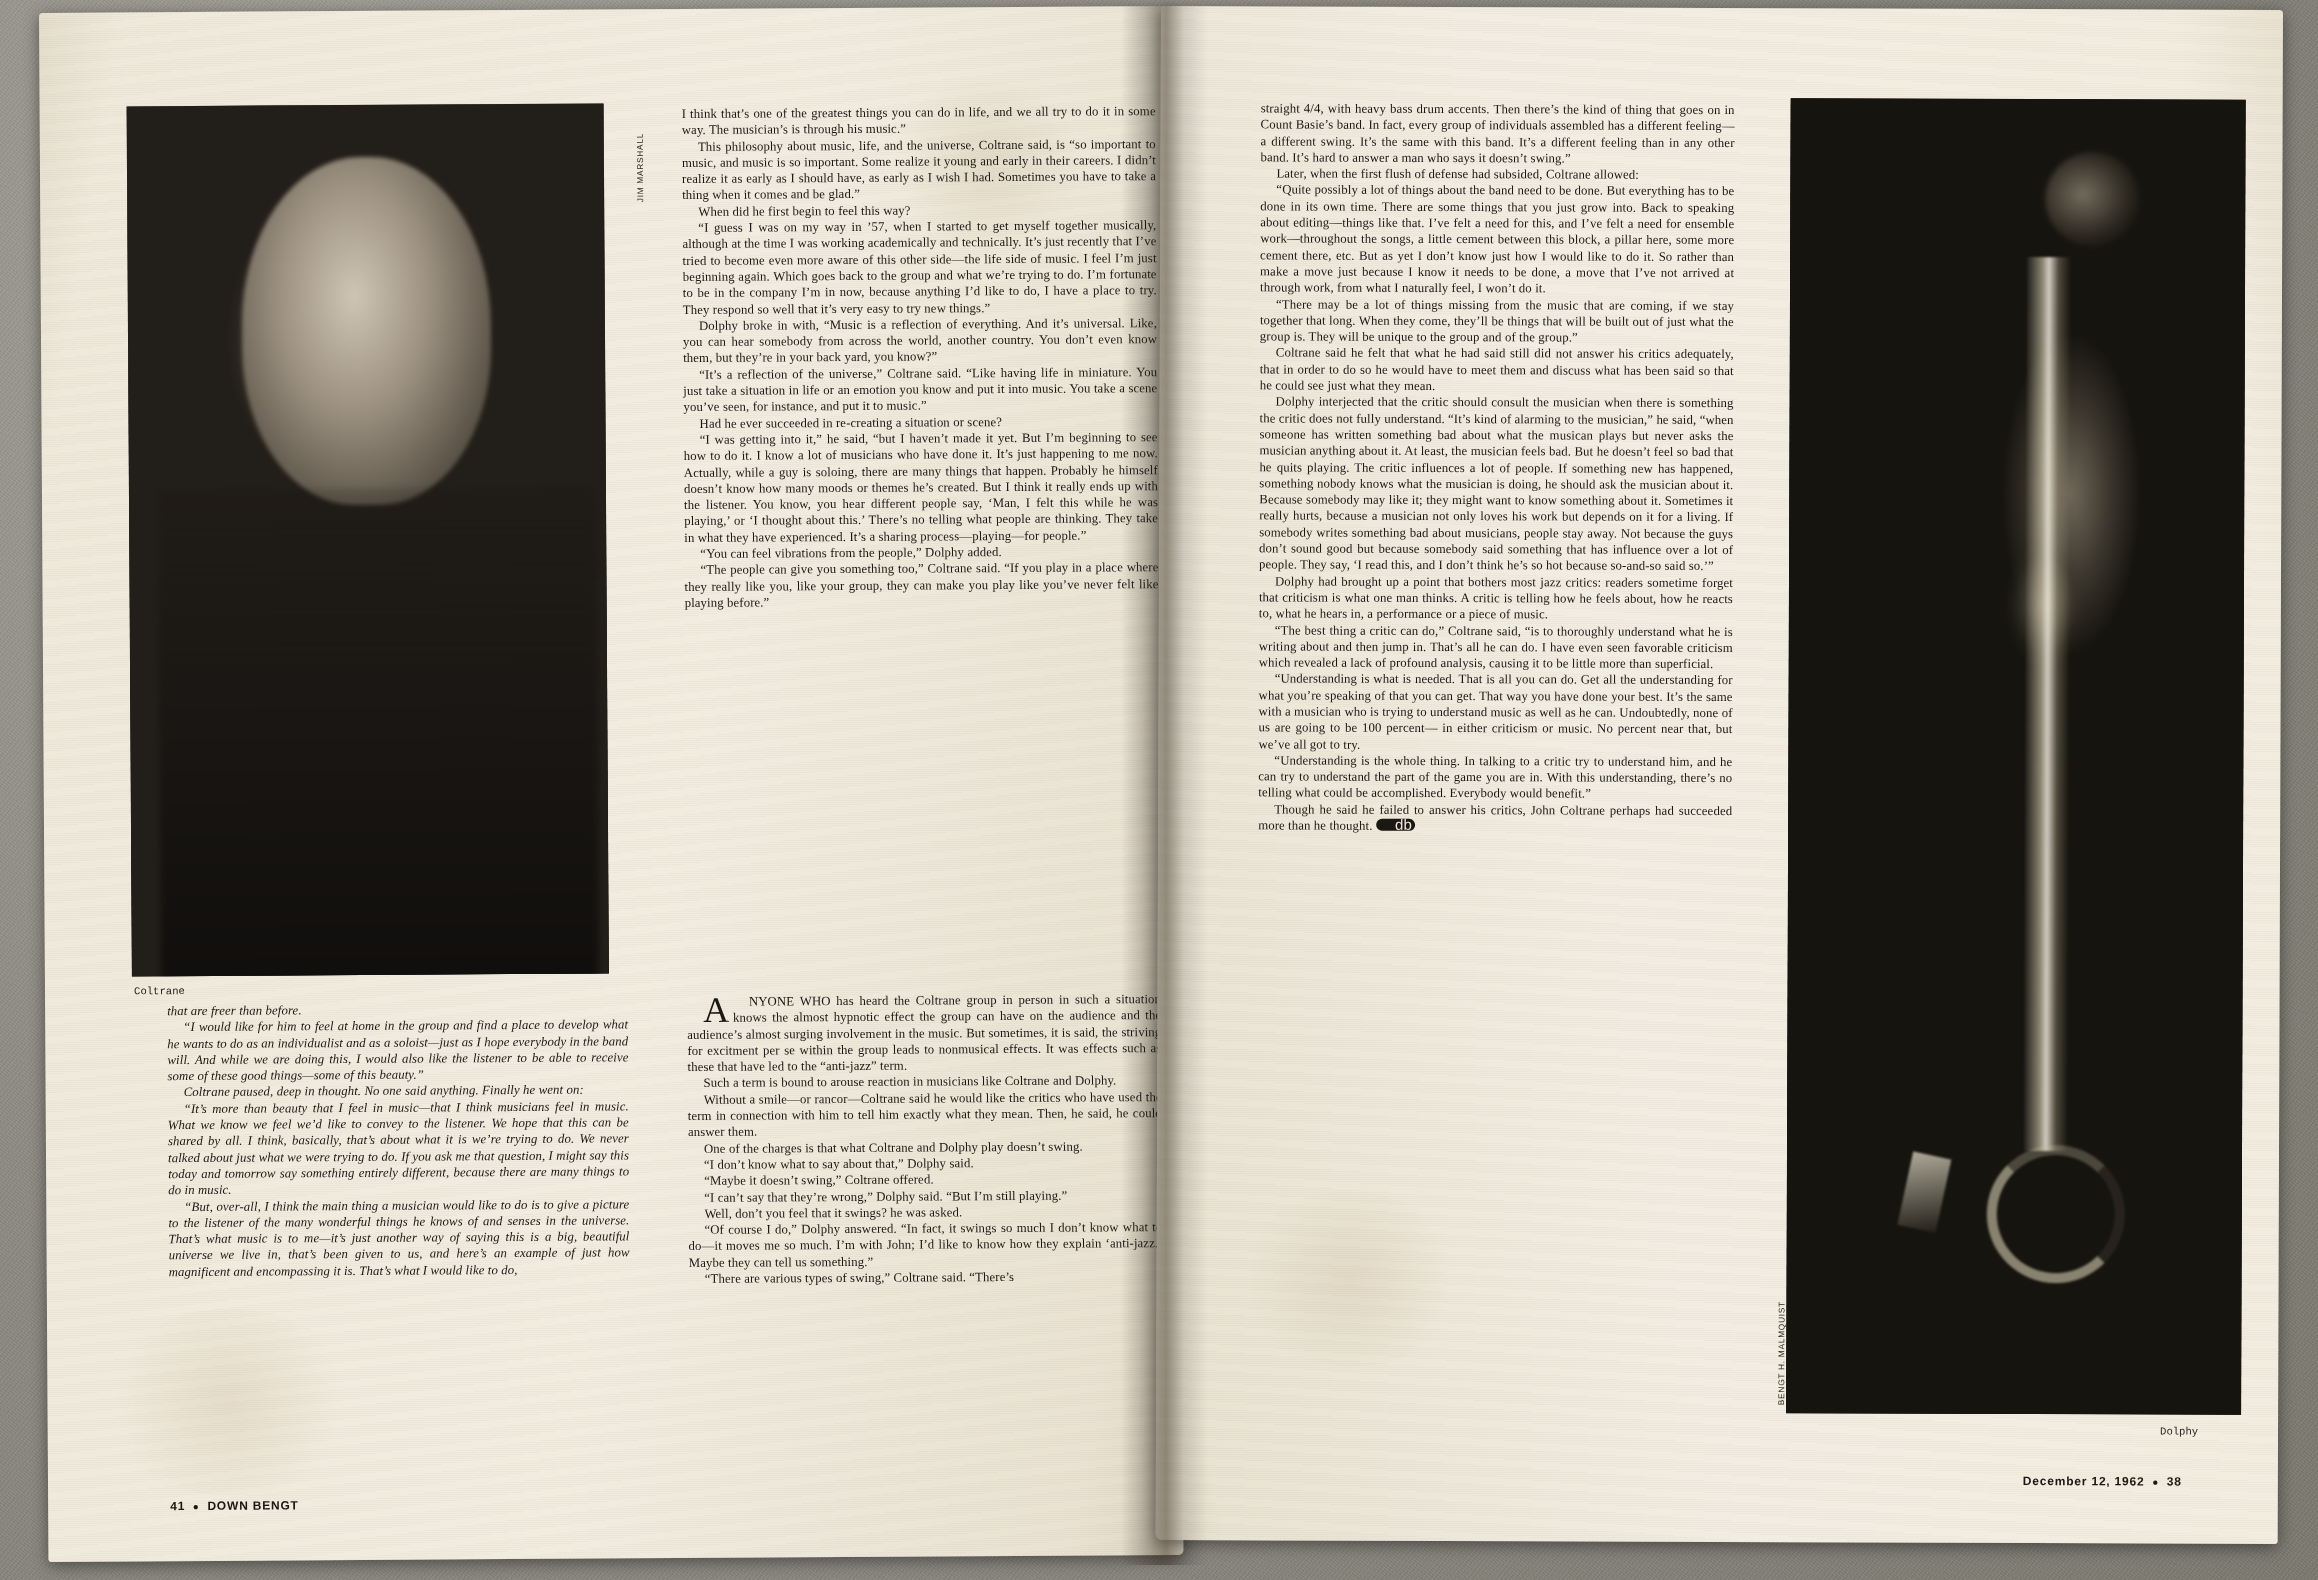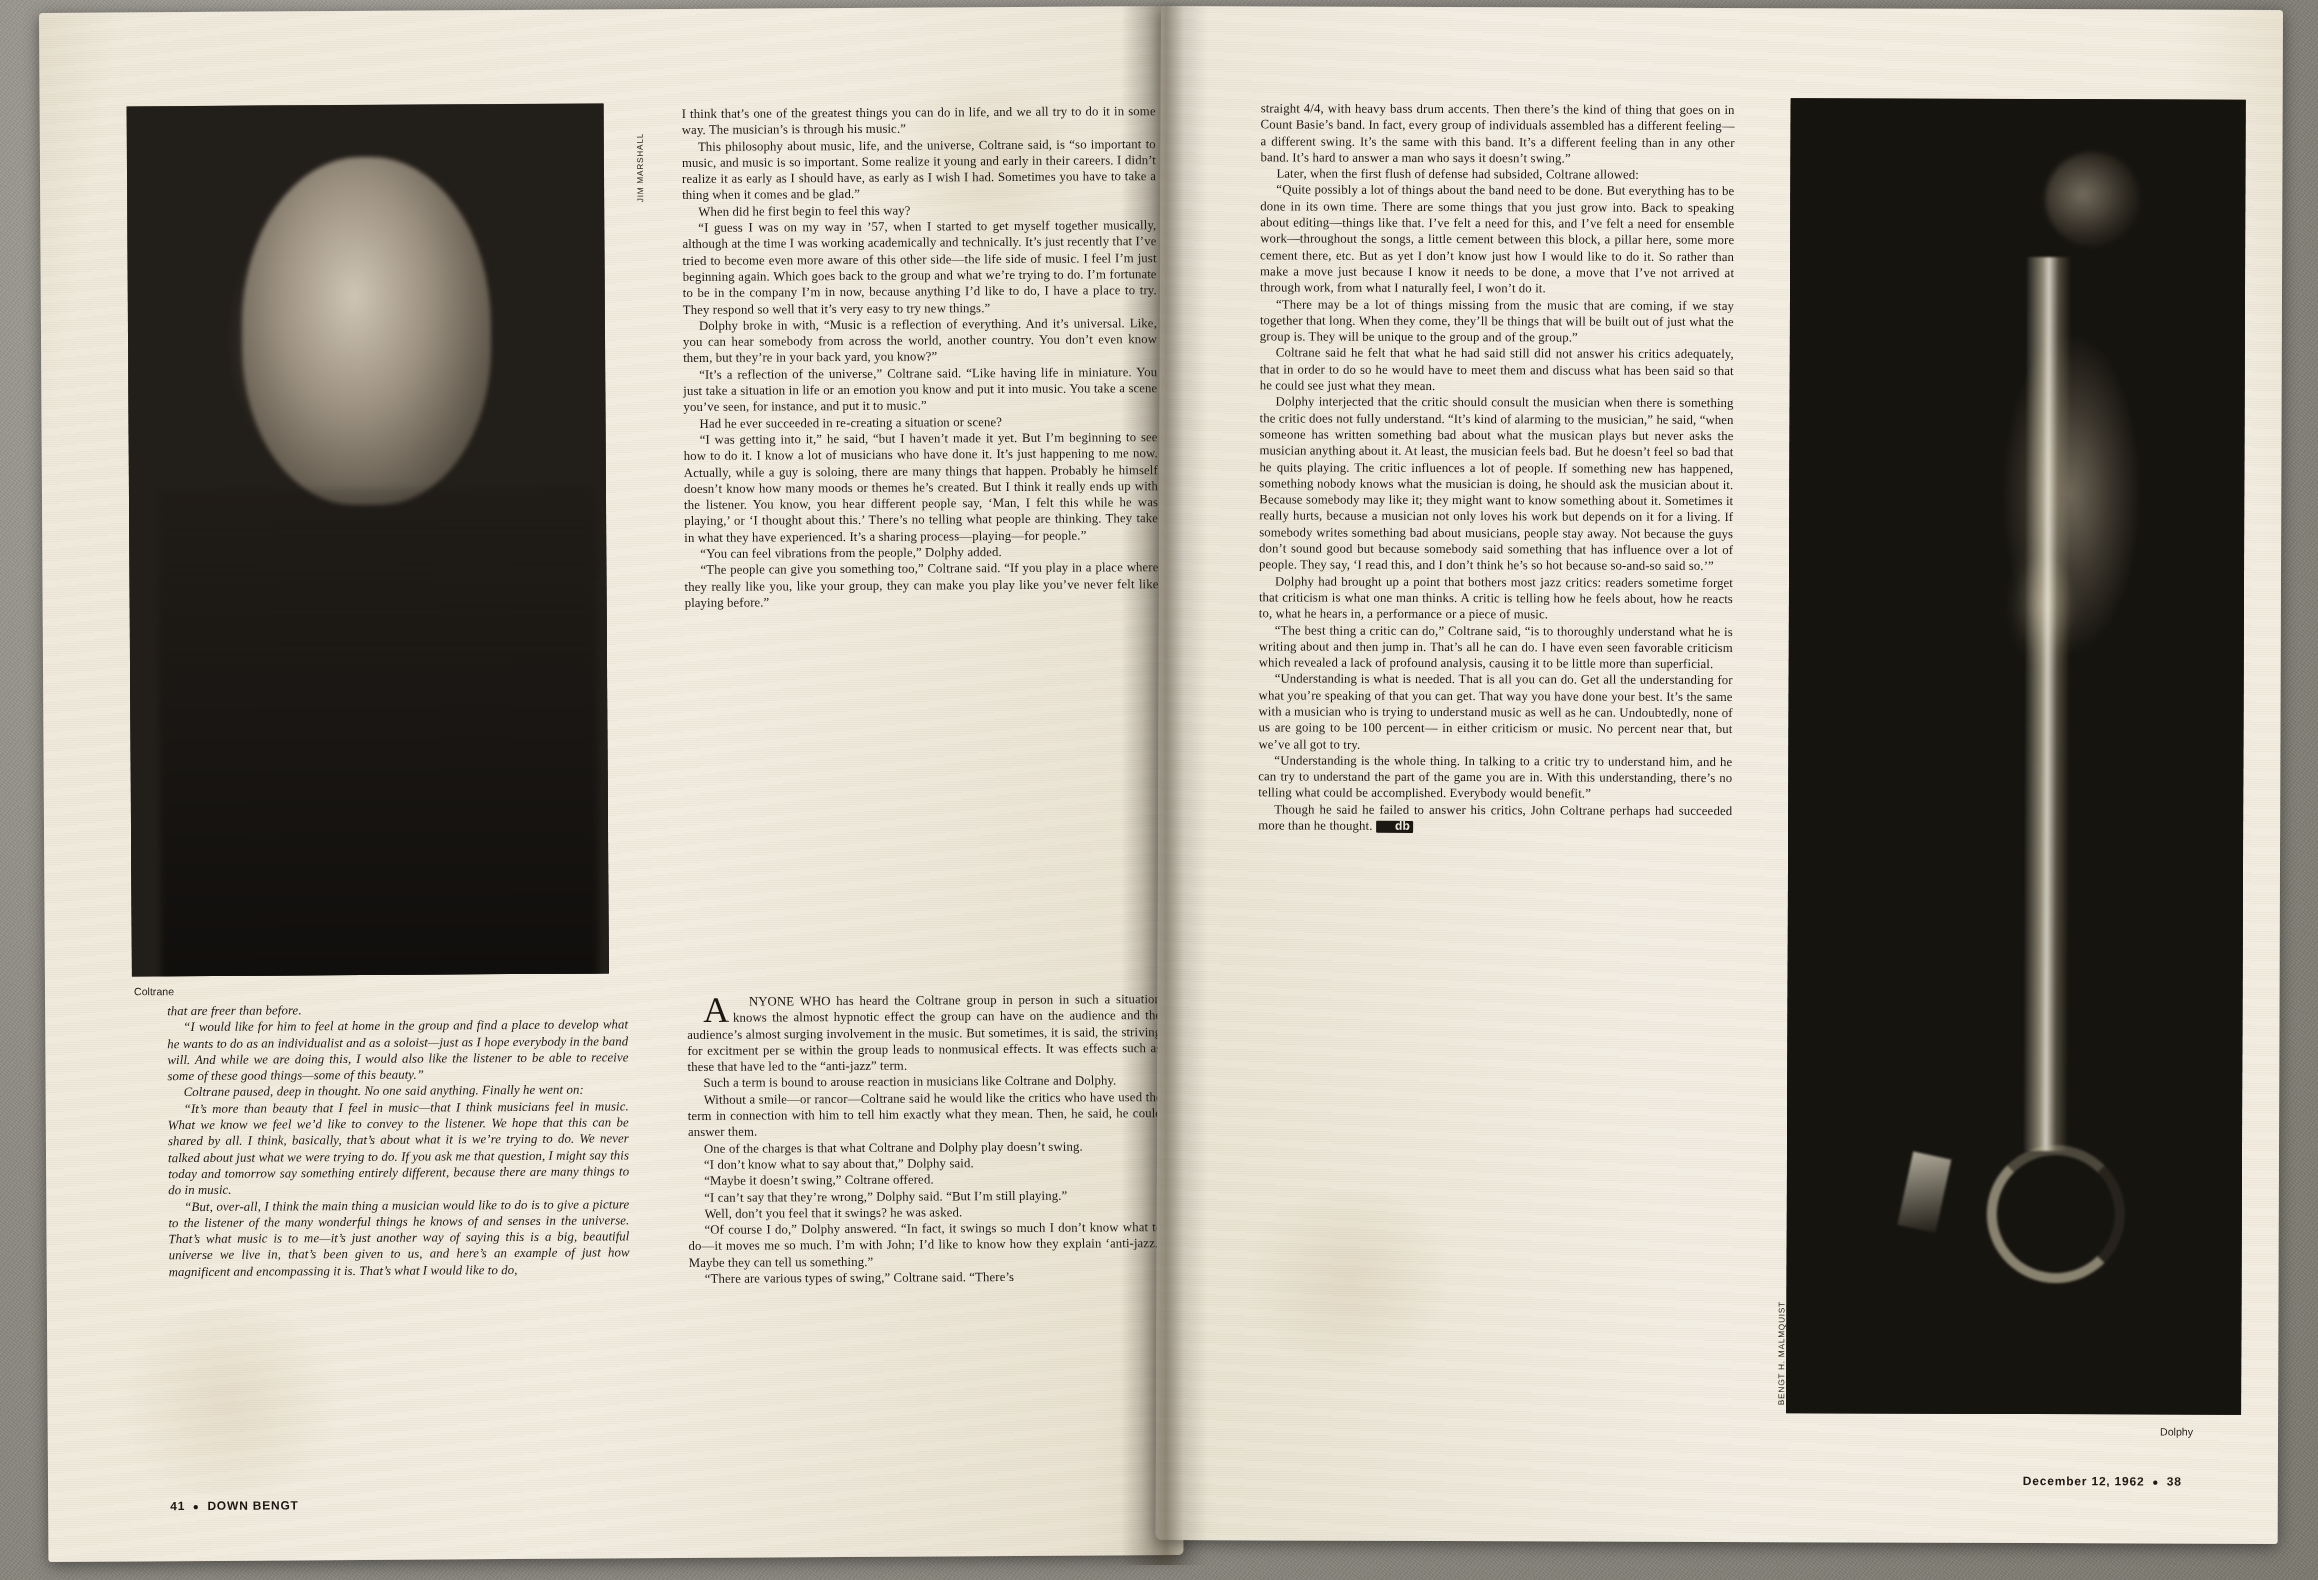--- a/index.html
+++ b/index.html
@@ -125,21 +125,21 @@
   
   .photo {
     position: absolute;
     background: #14120f;
     overflow: hidden;
   }
   .photo-caption {
     position: absolute;
     font-size: 10.6px;
     color: #211c16;
-    font-family: Liberation Sans, sans-serif;
+    font-family: Liberation Mono, monospace;
   }
   .credit-vert {
     position: absolute;
     font-size: 8.4px;
     letter-spacing: 0.7px;
     color: #2a241c;
     transform: rotate(-90deg);
     transform-origin: left top;
     white-space: nowrap;
     font-family: "Liberation Sans", sans-serif;
@@ -239,24 +239,24 @@
     letter-spacing: 0.8px;
     color: #1b1713;
     font-weight: bold;
   }
 
   .db-logo {
     display: inline-block;
     background: #1b1713;
     color: #efe9dc;
     font-family: "Liberation Sans", sans-serif;
-    font-size: 12px;
-    font-weight: bold;
+    font-size: 15px;
+    font-weight: normal;
     padding: 1.2px 3.1px 1.9px 3.1px;
-    border-radius: 1px;
+    border-radius: 6px;
     letter-spacing: 0.3px;
     line-height: 9.4px;
   }
 
   .bullet-sq { font-size: 10px; }
 </style>
 </head>
 <body>
 
 <div class="desk"></div>

